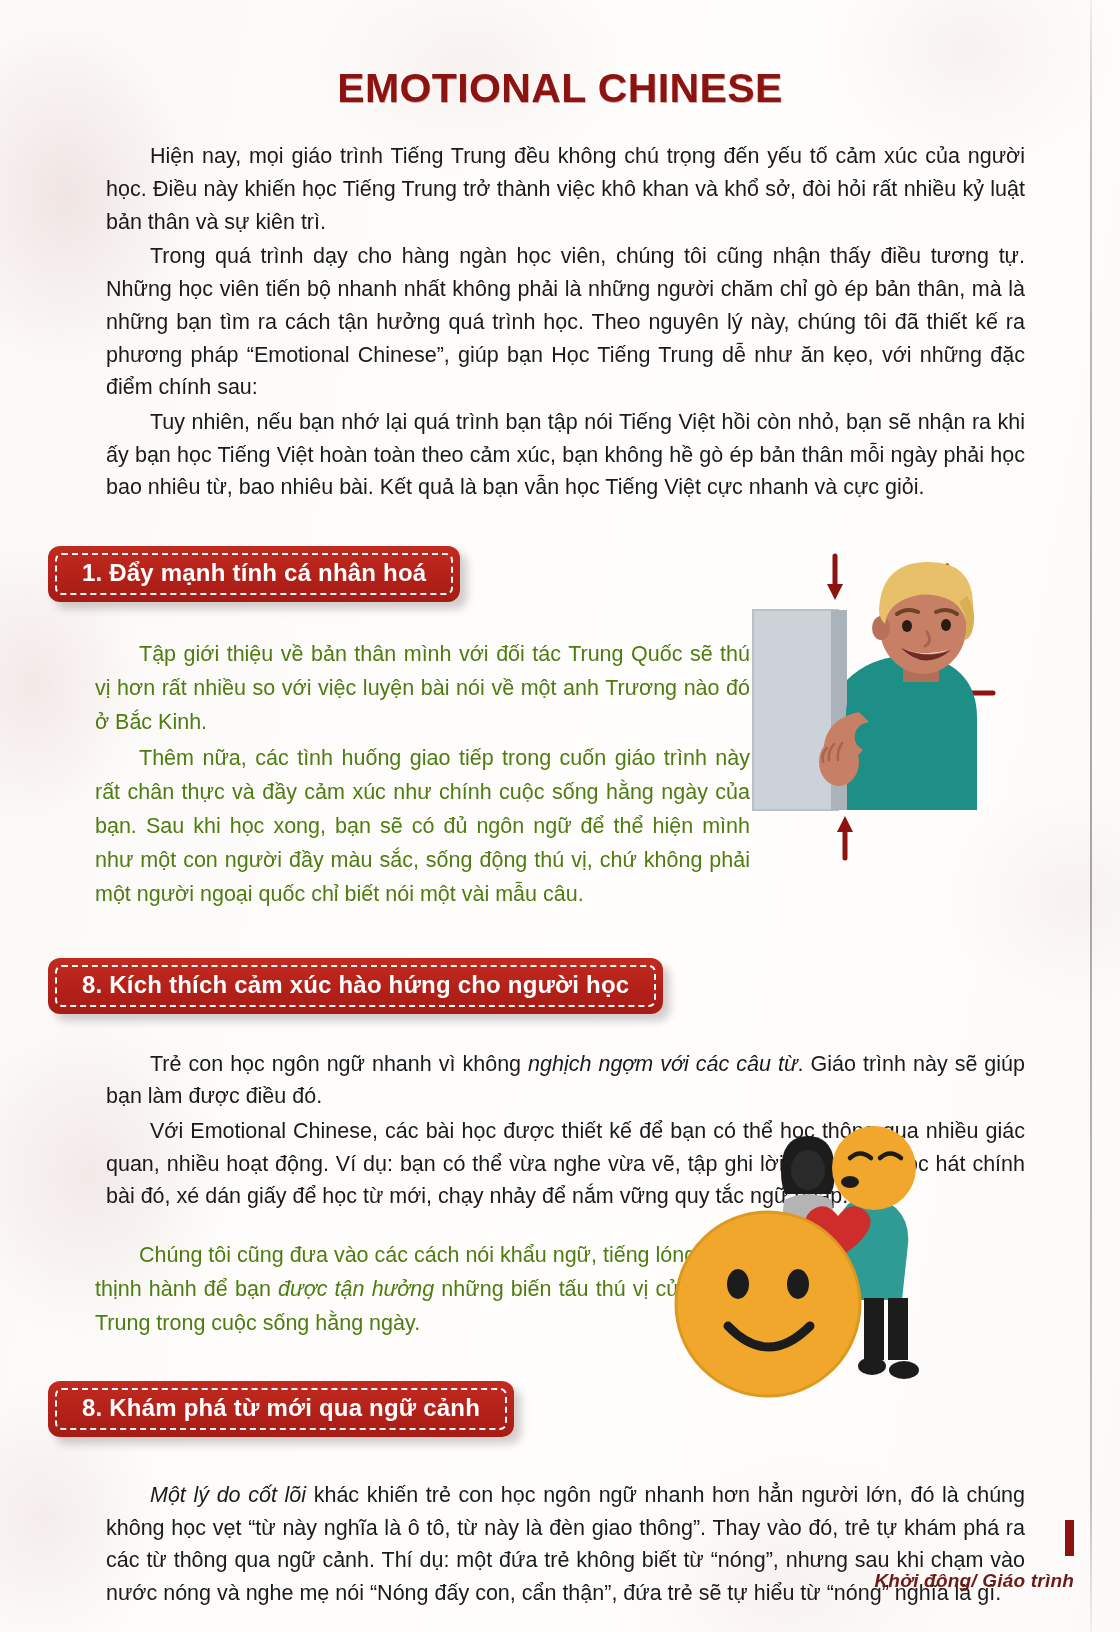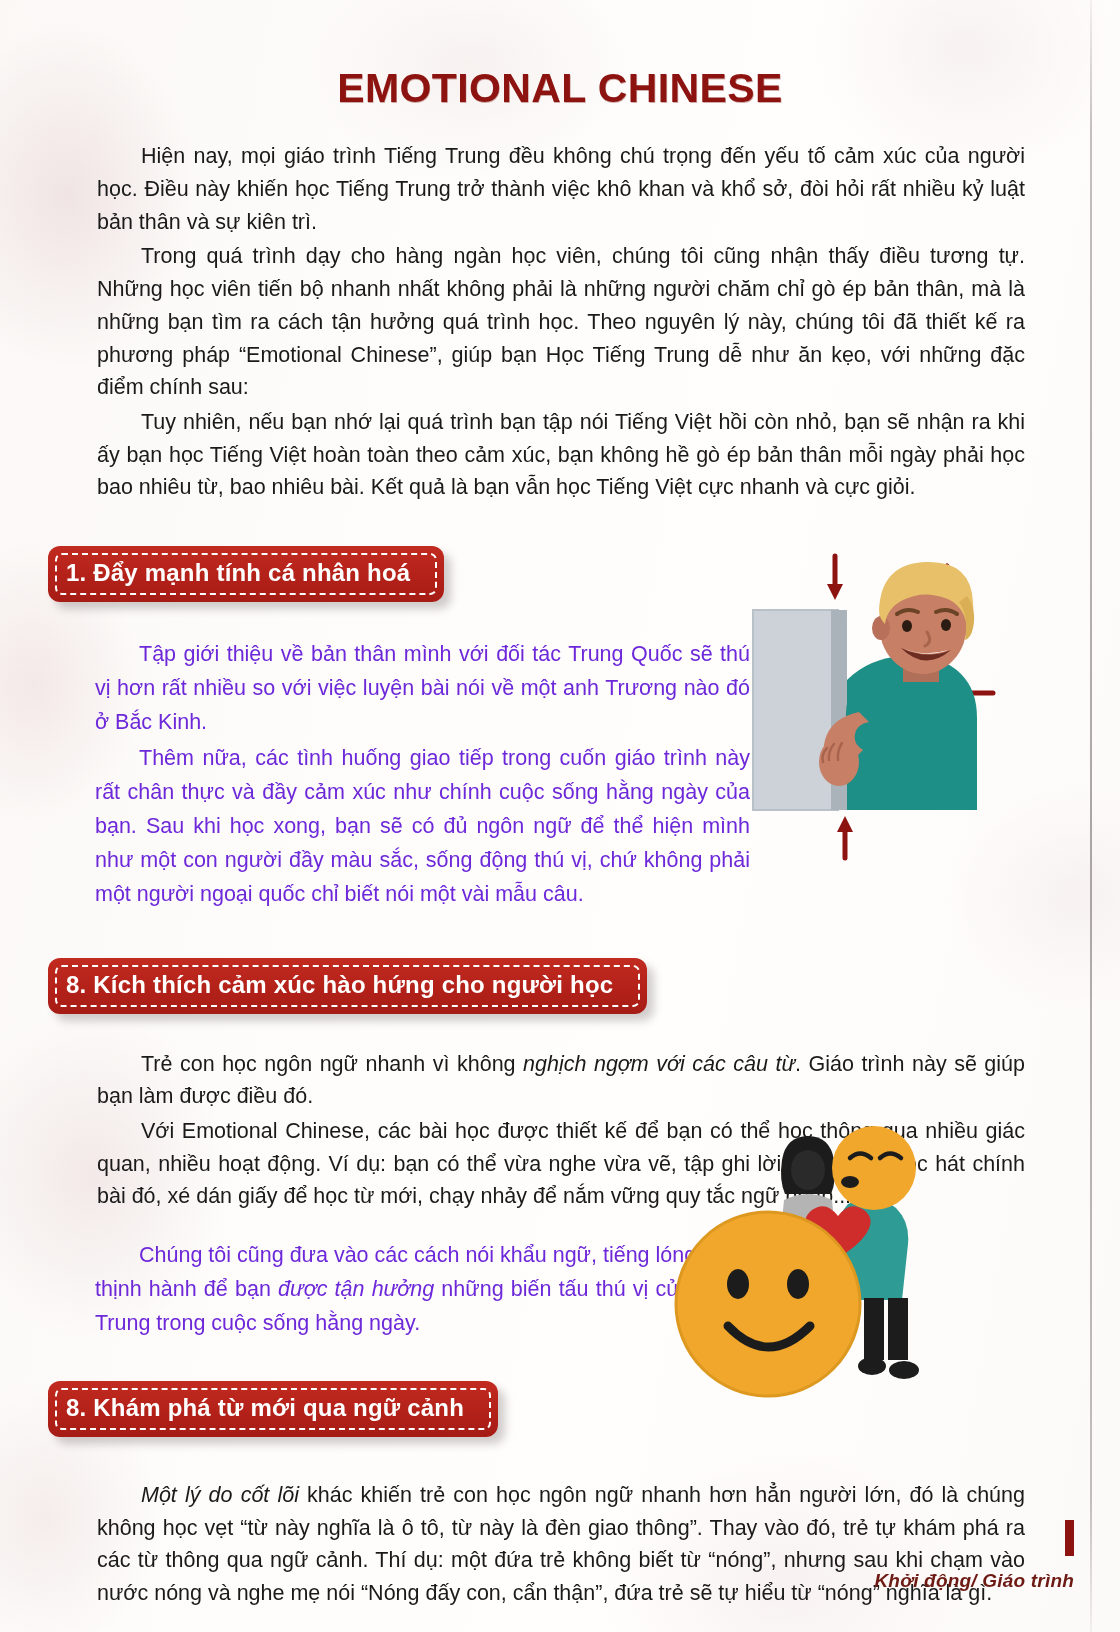--- a/index.html
+++ b/index.html
@@ -63,46 +63,46 @@
   
   .body-col {
     margin: 0 auto;
     width: 930px;
     color: #1a1a1a;
     font-size: 21.5px;
     line-height: 1.52;
     text-align: justify;
   }
   .body-col p {
-    margin: 0 0 2px 2px;
+    margin: 0 0 2px 11px;
     text-indent: 44px;
   }
   .intro { margin-top: 26px; }
 
   .narrow-col {
     width: 655px;
-    color: #6d28d9;
+    color: #4d7c0f;
     font-size: 21.5px;
     line-height: 1.58;
     text-align: justify;
   }
   .narrow-col p {
     margin: 0 0 2px 0;
     text-indent: 44px;
   }
 
   em { font-style: italic; }
 
   
   .banner {
     position: relative;
     display: inline-block;
     background: linear-gradient(180deg, #c22b20 0%, #b32119 55%, #a51c15 100%);
     border-radius: 12px;
-    padding: 13px 34px 15px 18px;
+    padding: 13px 34px 15px 34px;
     color: #ffffff;
     font-weight: bold;
     font-size: 24px;
     letter-spacing: 0.2px;
     box-shadow: 7px 7px 9px rgba(90,80,78,0.28);
   }
   .banner::before {
     content: "";
     position: absolute;
     left: 7px; top: 7px; right: 7px; bottom: 7px;

